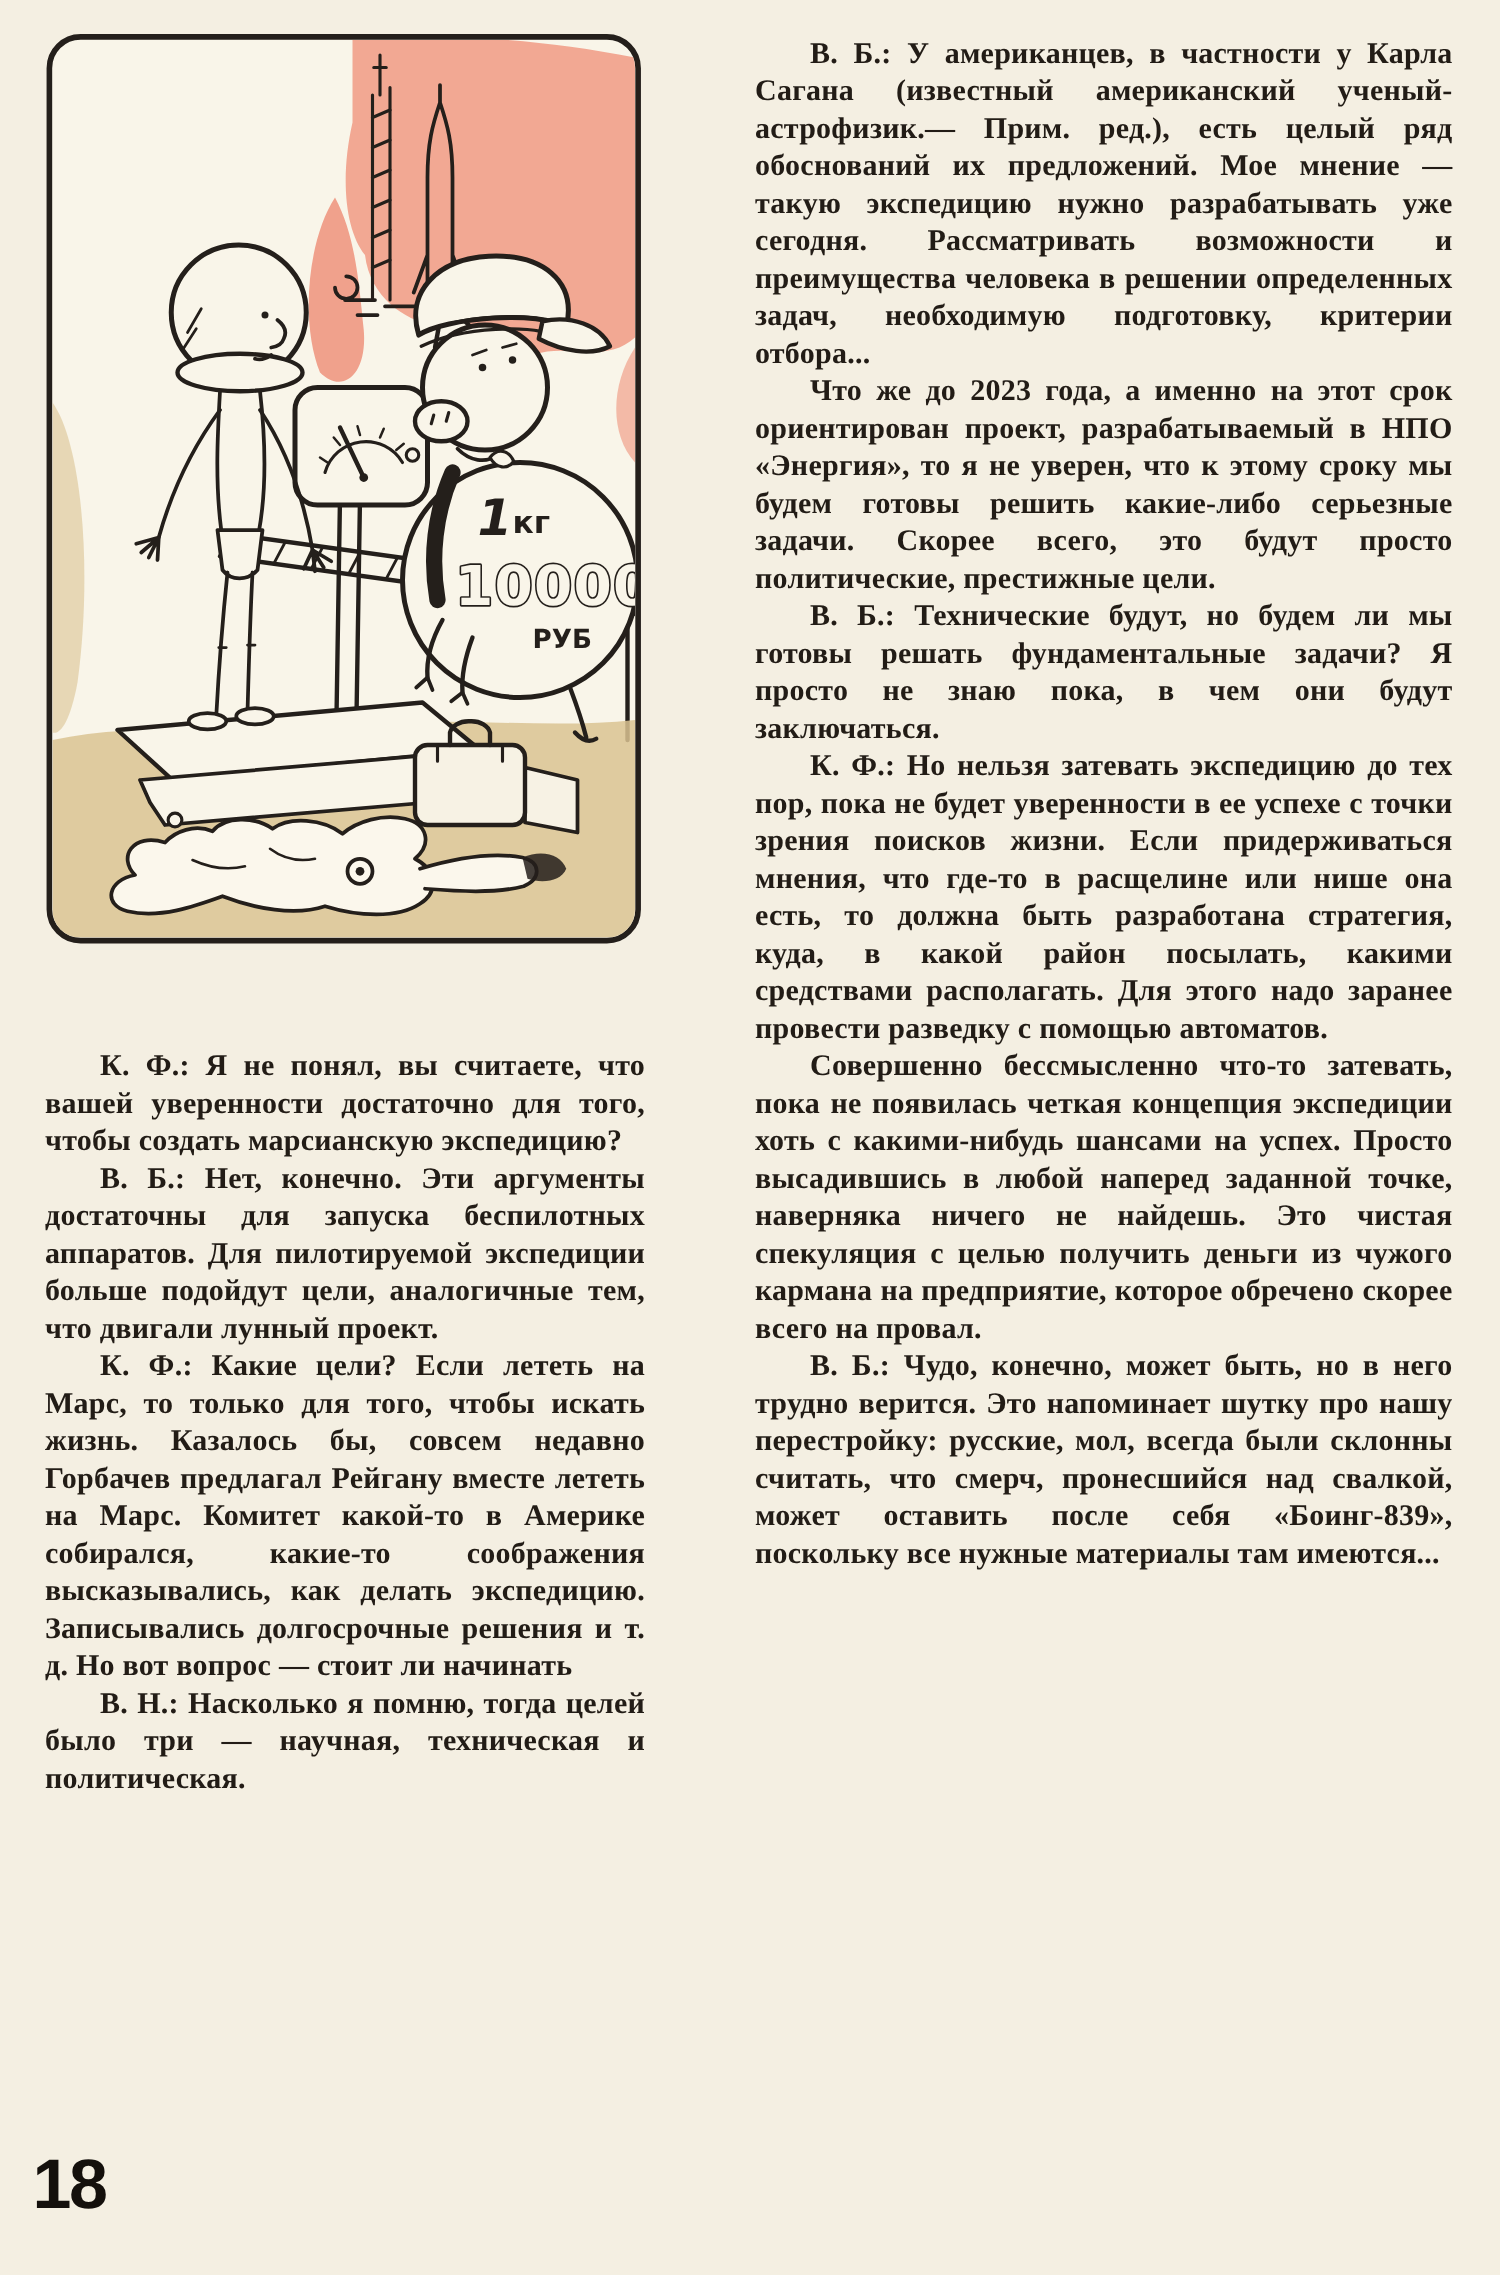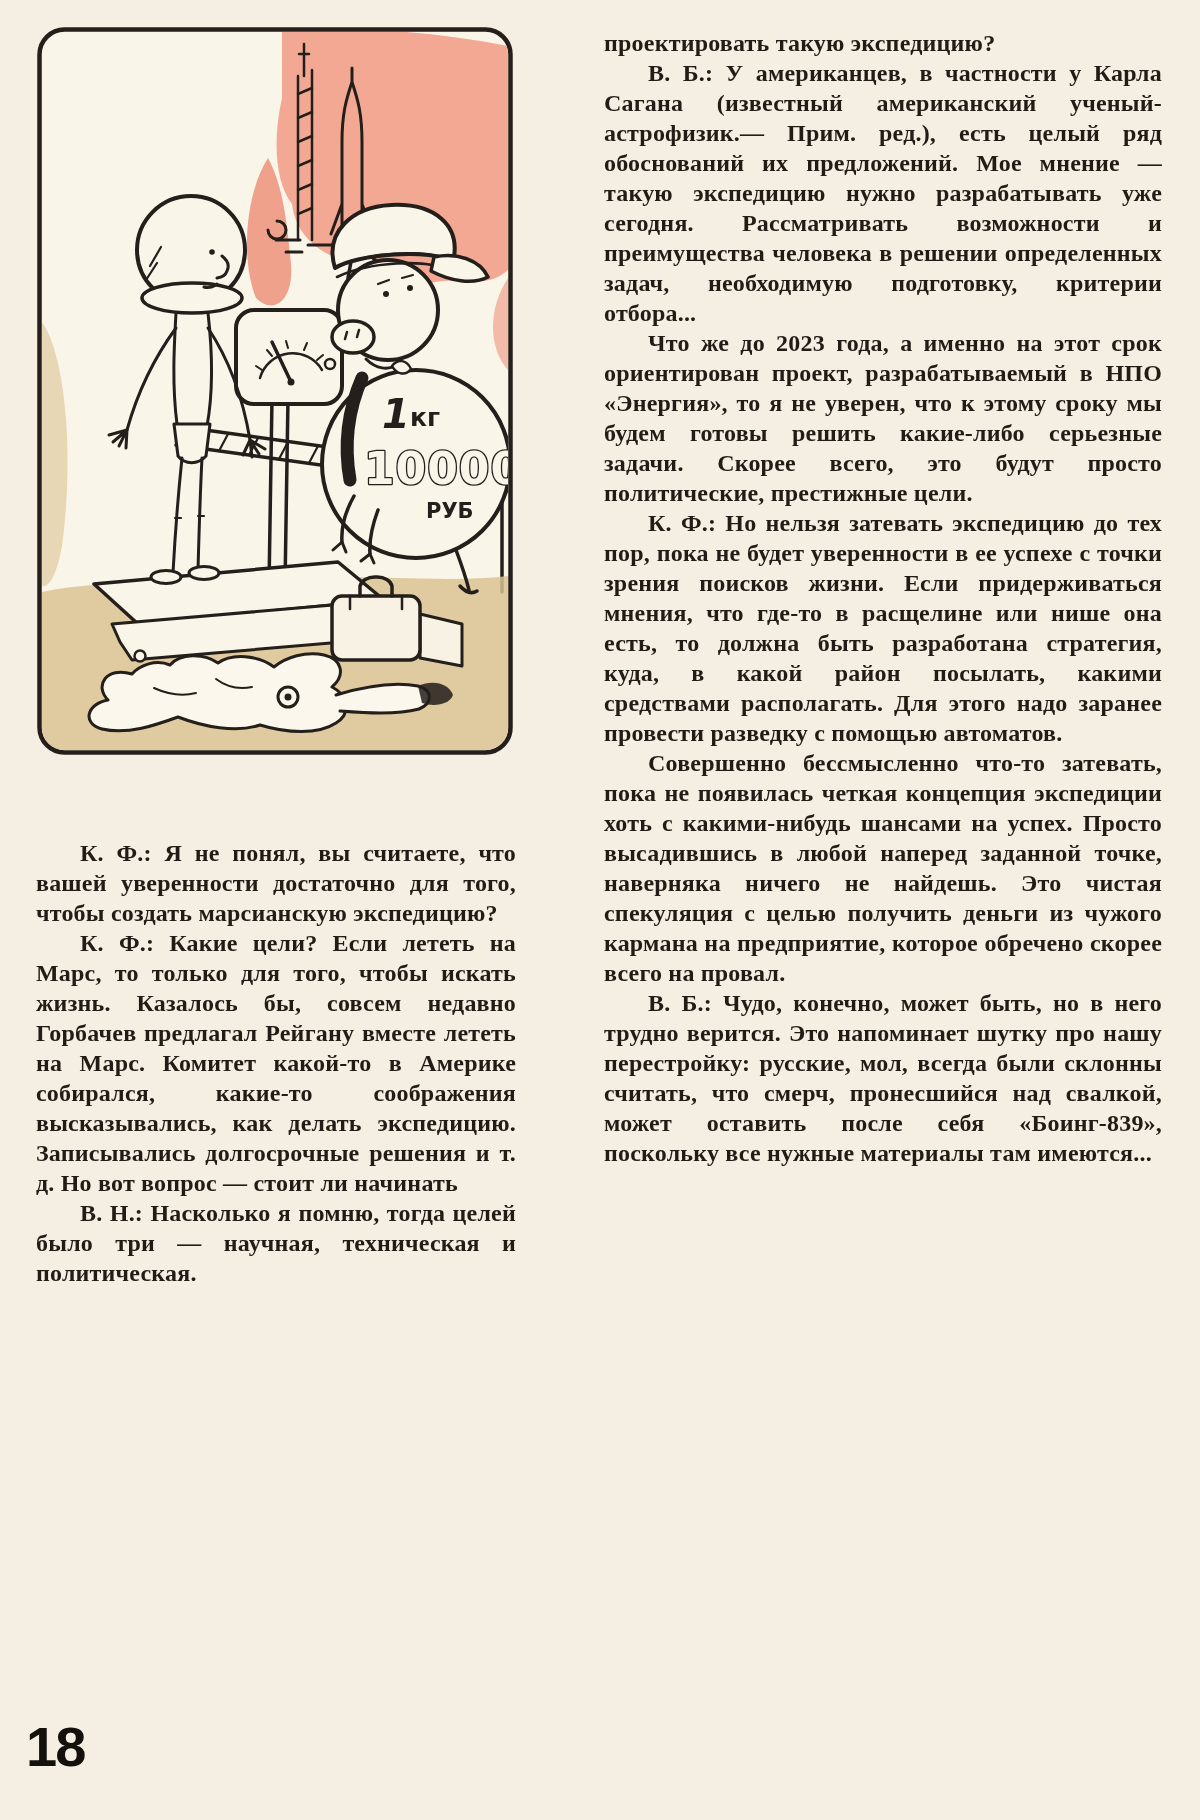--- a/index.html
+++ b/index.html
@@ -140,27 +140,28 @@
         <rect x="296" y="570" width="88" height="64" rx="10"></rect>
         <path d="M324,570 v-10 a15,11 0 0 1 15,-9 h2 a15,11 0 0 1 15,9 v10" fill="none"></path>
         <path d="M314,570 v13 M366,570 v13" fill="none" stroke-width="2.5"></path>
       </g>
 
     </g>
   </svg>
 
   <div class="col col-left">
       <p class="para"><span class="speaker">К. Ф.: </span><span>Я не понял, вы считаете, что вашей уверенности достаточно для того, чтобы создать марсианскую экспедицию?</span></p>
+      <p class="para"><span class="speaker">В. Б.: </span><span>Нет, конечно. Эти аргументы достаточны для запуска беспилотных аппаратов. Для пилотируемой экспедиции больше подойдут цели, аналогичные тем, что двигали лунный проект.</span></p>
       <p class="para"><span class="speaker">К. Ф.: </span><span>Какие цели? Если лететь на Марс, то только для того, чтобы искать жизнь. Казалось бы, совсем недавно Горбачев предлагал Рейгану вместе лететь на Марс. Комитет какой-то в Америке собирался, какие-то соображения высказывались, как делать экспедицию. Записывались долгосрочные решения и т. д. Но вот вопрос — стоит ли начинать</span></p>
       <p class="para"><span class="speaker">В. Н.: </span><span>Насколько я помню, тогда целей было три — научная, техническая и политическая.</span></p>
     </div>
   <div class="col col-right">
-      <p class="para no-indent"><span>проектировать такую экспедицию?</span></p>
       <p class="para"><span class="speaker">В. Б.: </span><span>У американцев, в частности у Карла Сагана (известный американский ученый-астрофизик.— Прим. ред.), есть целый ряд обоснований их предложений. Мое мнение — такую экспедицию нужно разрабатывать уже сегодня. Рассматривать возможности и преимущества человека в решении определенных задач, необходимую подготовку, критерии отбора...</span></p>
       <p class="para"><span>Что же до 2023 года, а именно на этот срок ориентирован проект, разрабатываемый в НПО «Энергия», то я не уверен, что к этому сроку мы будем готовы решить какие-либо серьезные задачи. Скорее всего, это будут просто политические, престижные цели.</span></p>
+      <p class="para"><span class="speaker">В. Б.: </span><span>Технические будут, но будем ли мы готовы решать фундаментальные задачи? Я просто не знаю пока, в чем они будут заключаться.</span></p>
       <p class="para"><span class="speaker">К. Ф.: </span><span>Но нельзя затевать экспедицию до тех пор, пока не будет уверенности в ее успехе с точки зрения поисков жизни. Если придерживаться мнения, что где-то в расщелине или нише она есть, то должна быть разработана стратегия, куда, в какой район посылать, какими средствами располагать. Для этого надо заранее провести разведку с помощью автоматов.</span></p>
       <p class="para"><span>Совершенно бессмысленно что-то затевать, пока не появилась четкая концепция экспедиции хоть с какими-нибудь шансами на успех. Просто высадившись в любой наперед заданной точке, наверняка ничего не найдешь. Это чистая спекуляция с целью получить деньги из чужого кармана на предприятие, которое обречено скорее всего на провал.</span></p>
       <p class="para"><span class="speaker">В. Б.: </span><span>Чудо, конечно, может быть, но в него трудно верится. Это напоминает шутку про нашу перестройку: русские, мол, всегда были склонны считать, что смерч, пронесшийся над свалкой, может оставить после себя «Боинг-839», поскольку все нужные материалы там имеются...</span></p>
     </div>
 
   <div class="page-number">18</div>
 
 </div>
 
 </body></html>

